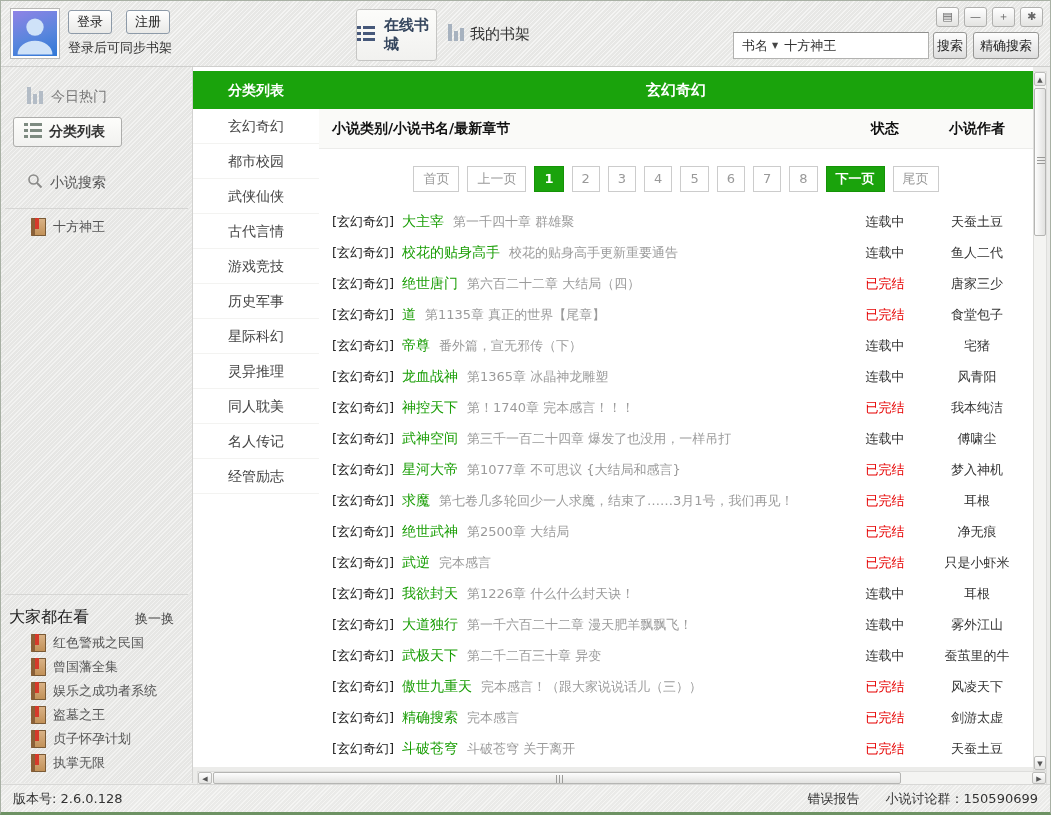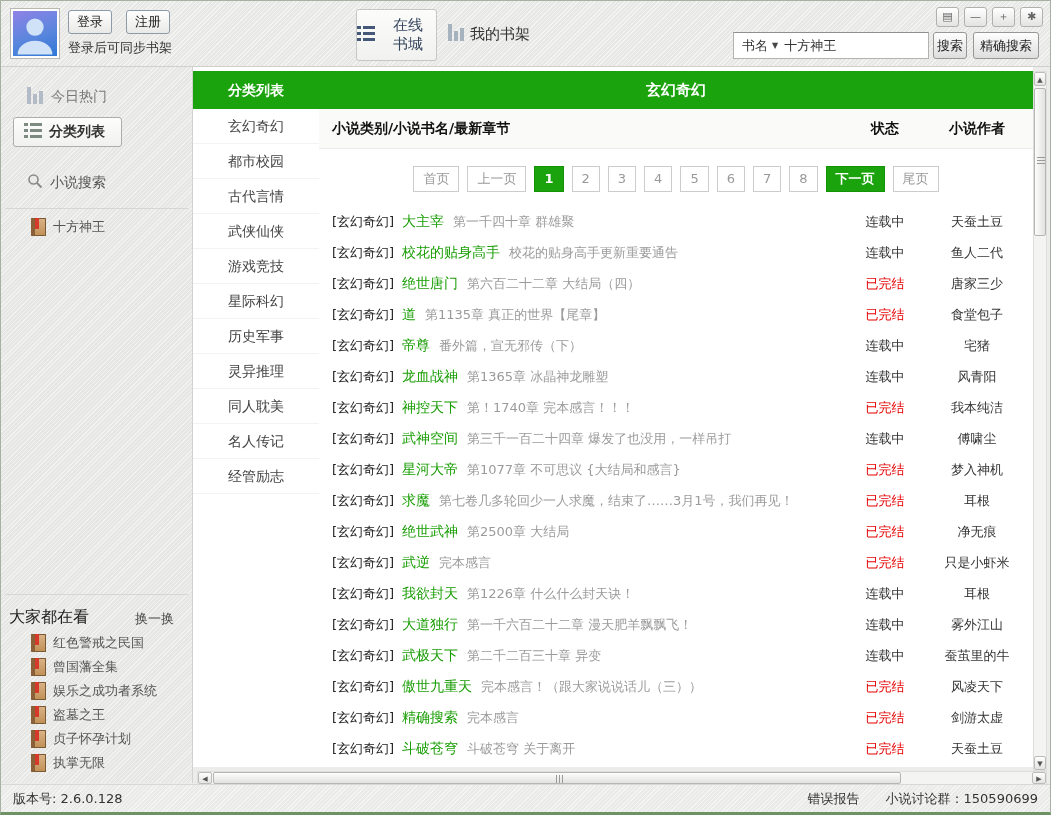--- a/index.html
+++ b/index.html
@@ -13,22 +13,22 @@
     background:#ededeb repeating-linear-gradient(135deg,rgba(255,255,255,.4) 0 1px,rgba(0,0,0,.022) 1px 3px);
     border-bottom:1px solid #cfcfcd}
   .avatar{position:absolute;left:10px;top:8px;width:48px;height:49px;border:2px solid #fdfdfd;
     box-shadow:0 0 0 1px #b8b8b6;background:linear-gradient(160deg,#8f83e6 0%,#5a86dd 55%,#2f77d6 100%);overflow:hidden}
   .avatar svg{display:block;width:44px;height:45px}
   .login-col{position:absolute;left:67px;top:9px}
   .mini-btn{display:inline-block;padding:2px 8px;font-size:13px;color:#222;background:linear-gradient(#ffffff,#e9e9e7);
     border:1px solid #8d9aa8;border-radius:3px;margin-right:9px;cursor:pointer}
   .login-hint{margin-top:5px;font-size:13px;color:#333}
   .store-btn{position:absolute;left:355px;top:8px;width:81px;height:52px;display:flex;align-items:center;justify-content:flex-start;
-    gap:18px;background:linear-gradient(#fcfcfa,#f1f1ef);border:1px solid #c6c6c4;border-radius:3px;
-    font-size:15px;font-weight:normal;color:#35465e;cursor:pointer}
+    gap:9px;background:linear-gradient(#fcfcfa,#f1f1ef);border:1px solid #c6c6c4;border-radius:3px;
+    font-size:15px;font-weight:bold;color:#35465e;cursor:pointer}
   .store-btn .svg-ic{color:#46587a}
   .shelf-btn{position:absolute;left:447px;top:23px;display:flex;align-items:center;gap:5px;font-size:15px;color:#333;cursor:pointer}
   .shelf-btn .svg-ic{color:#a7b2bf}
   .search-box{position:absolute;right:121px;top:31px;width:196px;height:27px;background:#fff;
     border:1px solid #b2b2b0;border-top-color:#8f8f8d;display:flex;align-items:center;padding:0 8px;font-size:13px;color:#333}
   .search-box .dd-arrow{font-size:8px;color:#444;margin:0 6px 0 4px}
   .tb-btn{position:absolute;top:31px;height:27px;background:linear-gradient(#fefefe,#dedede);
     border:1px solid #979795;border-radius:3px;font-size:13px;color:#222;text-align:center;line-height:25px;cursor:pointer}
   .btn-search{right:83px;width:34px}
   .btn-exact{right:11px;width:66px}
@@ -253,29 +253,29 @@
     </div>
   </div>
 
   <div class="catcol">
     <div class="cat-header">分类列表</div>
 
       <div class="cat-item">玄幻奇幻</div>
 
       <div class="cat-item">都市校园</div>
 
+      <div class="cat-item">武侠仙侠</div>
+
       <div class="cat-item">古代言情</div>
 
-      <div class="cat-item">武侠仙侠</div>
-
       <div class="cat-item">游戏竞技</div>
 
+      <div class="cat-item">历史军事</div>
+
       <div class="cat-item">星际科幻</div>
-
-      <div class="cat-item">历史军事</div>
 
       <div class="cat-item">灵异推理</div>
 
       <div class="cat-item">同人耽美</div>
 
       <div class="cat-item">名人传记</div>
 
       <div class="cat-item">经管励志</div>
 
   </div>

